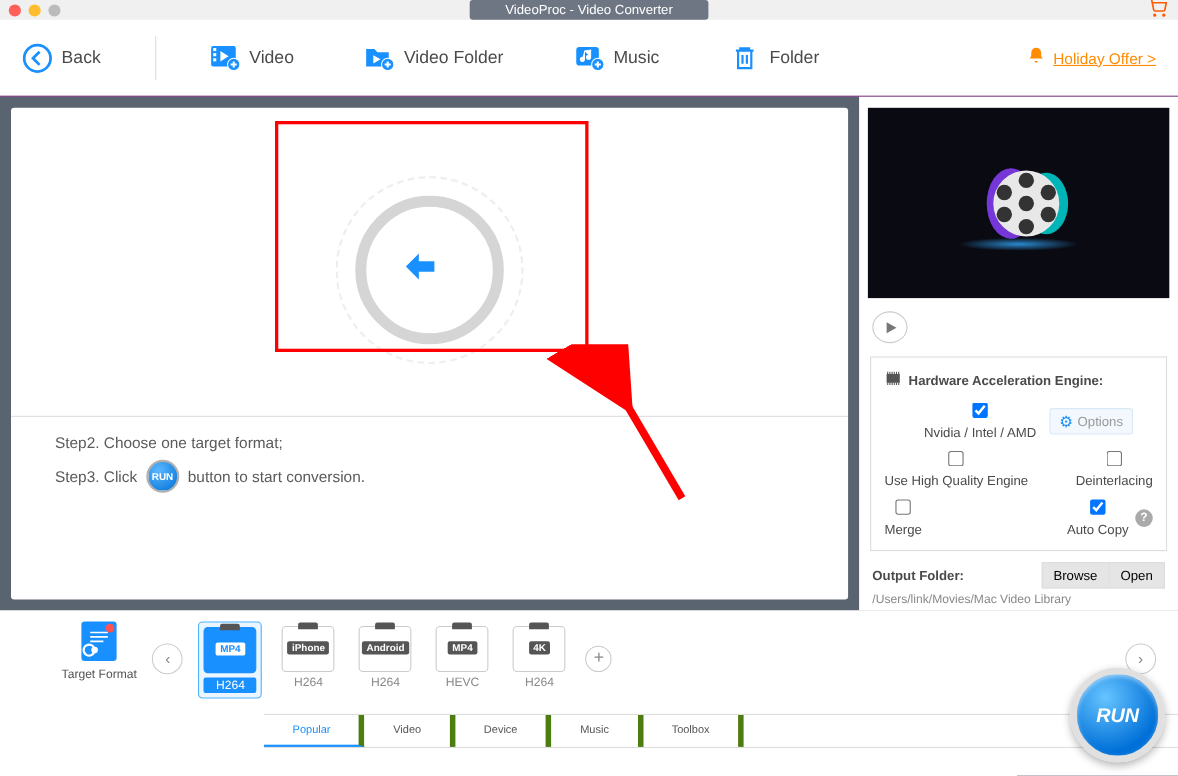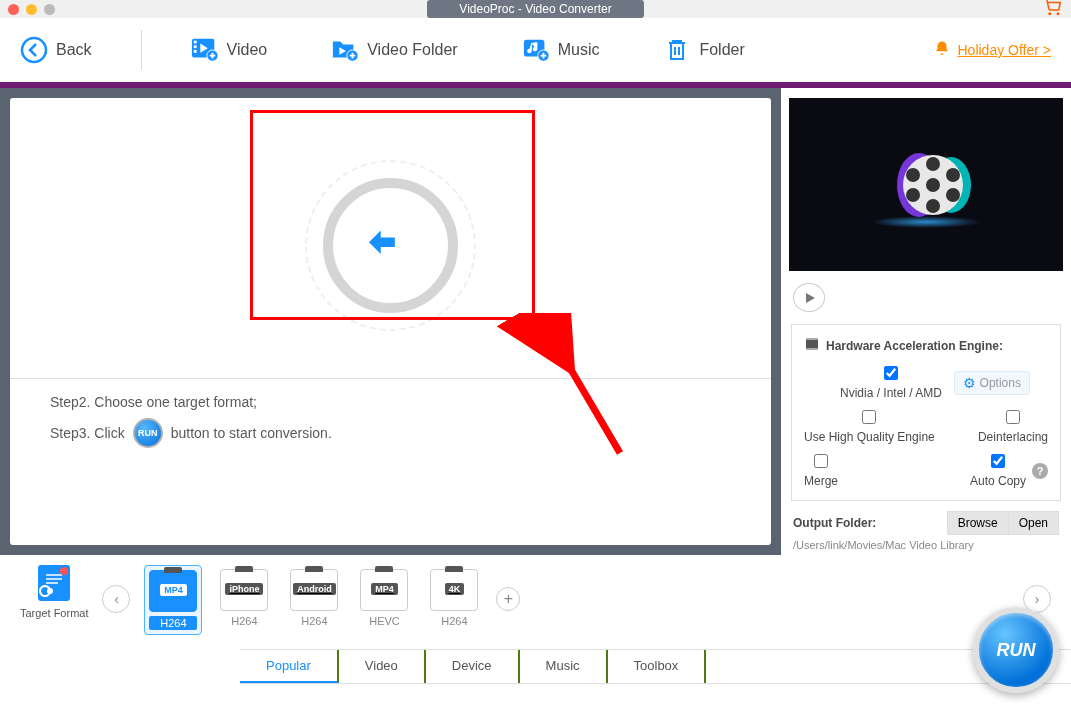--- a/index.html
+++ b/index.html
@@ -7,21 +7,21 @@
 
 .titlebar { height: 18px; background: #f0f0f0; position: relative; display: flex; align-items: center; }
 .traffic-lights { position: absolute; left: 8px; display: flex; gap: 7px; }
 .traffic-light { width: 11px; height: 11px; border-radius: 50%; }
 .traffic-light.red { background: #ff5f56; }
 .traffic-light.yellow { background: #ffbd2e; }
 .traffic-light.green { background: #bbb; }
 .title-badge { margin: 16px auto; background: #6e7684; color: #fff; padding: 2px 32px; font-size: 12px; border-radius: 3px; }
 .cart-icon { position: absolute; right: 10px; color: #ff5a00; font-size: 16px; }
 
-.toolbar { height: 70px; background: #fff; border-bottom: 6px solid #701a75; display: flex; align-items: center; padding: 0 20px; gap: 64px; }
+.toolbar { height: 70px; background: #fff; border-bottom: 1px solid #701a75; display: flex; align-items: center; padding: 0 20px; gap: 64px; }
 .toolbar-item { display: flex; align-items: center; gap: 8px; cursor: pointer; color: #4a4a4a; font-size: 16px; }
 .toolbar-icon { width: 28px; height: 28px; display: flex; align-items: center; justify-content: center; }
 .divider { width: 1px; height: 40px; background: #ddd; margin: 0 -15px; }
 .holiday-offer { margin-left: auto; display: flex; align-items: center; gap: 6px; color: #ff8c00; text-decoration: underline; font-size: 14px; }
 
 .main-area { display: flex; height: 467px; background: #5a6370; }
 .drop-zone-wrap { flex: 1; padding: 10px; }
 .drop-zone { background: #fff; height: 100%; border-radius: 3px; padding: 30px 40px; position: relative; }
 .red-box { position: absolute; border: 3px solid #ff0000; top: 12px; left: 240px; width: 285px; height: 210px; z-index: 5; }
 .drop-circle { width: 135px; height: 135px; border: 10px solid #d5d5d5; border-radius: 50%; margin: 50px auto 0; display: flex; align-items: center; justify-content: center; position: relative; }
@@ -52,37 +52,37 @@
 .help-q { width: 16px; height: 16px; border-radius: 50%; background: #aaa; color: #fff; font-size: 11px; display: inline-flex; align-items: center; justify-content: center; font-weight: bold; }
 
 .output-row { margin: 10px 12px 0; font-size: 12px; color: #4a4a4a; display: flex; align-items: center; }
 .output-row .label { font-weight: bold; flex: 1; }
 .browse-open { border: 1px solid #ddd; background: #e5e5e5; padding: 4px 10px; font-size: 12px; cursor: pointer; }
 .browse-open + .browse-open { border-left: none; }
 .output-path { margin: 4px 12px; font-size: 11px; color: #888; }
 
 .format-bar { height: 150px; background: #fff; position: relative; padding-top: 10px; }
 .format-row { display: flex; align-items: flex-start; padding: 0 20px; gap: 14px; }
-.target-format { text-align: center; font-size: 11px; color: #555; }
+.target-format { text-align: center; font-size: 11px; color: #555; margin-left: 36px; }
 .target-format .doc-icon { width: 32px; height: 36px; background: #1890ff; margin: 0 auto 6px; border-radius: 3px; position: relative; }
 .target-format .doc-icon::after { content: ''; position: absolute; right: 2px; top: 2px; width: 8px; height: 8px; background: #ff5252; border-radius: 50%; }
 .nav-arrow { width: 28px; height: 28px; border: 1px solid #ccc; border-radius: 50%; display: flex; align-items: center; justify-content: center; color: #888; cursor: pointer; margin-top: 20px; font-size: 14px; }
 .format-item { text-align: center; cursor: pointer; padding: 4px; }
 .format-item.selected { border: 1px solid #4db3ff; background: #eaf5ff; border-radius: 4px; }
-.format-icon { width: 48px; height: 42px; margin: 0 auto 4px; background: #fff; border: 1px solid #ccc; border-radius: 4px; position: relative; display: flex; flex-direction: column; align-items: center; justify-content: center; font-size: 9px; font-weight: bold; text-decoration: underline; }
+.format-icon { width: 48px; height: 42px; margin: 0 auto 4px; background: #fff; border: 1px solid #ccc; border-radius: 4px; position: relative; display: flex; flex-direction: column; align-items: center; justify-content: center; font-size: 9px; font-weight: bold; }
 .format-icon::before { content: ''; position: absolute; top: -4px; left: 50%; transform: translateX(-50%); width: 18px; height: 6px; background: #555; border-radius: 2px 2px 0 0; }
 .format-icon .top-lbl { background: #1890ff; color: #fff; padding: 1px 4px; border-radius: 2px; margin-bottom: 3px; }
 .format-item.selected .format-icon { background: #1890ff; color: #fff; border-color: #1890ff; }
 .format-item.selected .format-icon .top-lbl { background: #fff; color: #1890ff; }
 .codec-lbl { font-size: 11px; color: #888; margin-top: 2px; }
 .format-item.selected .codec-lbl { background: #1890ff; color: #fff; padding: 1px 6px; border-radius: 2px; }
 .plus-circle { width: 24px; height: 24px; border: 1px solid #ccc; border-radius: 50%; display: flex; align-items: center; justify-content: center; color: #888; margin-top: 22px; cursor: pointer; }
 
 .tabs-row { display: flex; border-top: 1px solid #ddd; border-bottom: 1px solid #ddd; margin-top: 14px; margin-left: 240px; }
-.tab { padding: 8px 26px; font-size: 13px; color: #555; border-right: 2px solid #4d7c0f; cursor: pointer; }
+.tab { padding: 8px 26px; font-size: 10px; color: #555; border-right: 5px solid #4d7c0f; cursor: pointer; }
 .tab.active { color: #1890ff; border-bottom: 2px solid #1890ff; }
 
 .run-big { position: absolute; right: 12px; bottom: 12px; width: 86px; height: 86px; border-radius: 50%; background: radial-gradient(circle at 35% 28%, #66c4ff, #0070d8 70%); border: 6px solid #e0e0e0; box-shadow: 0 3px 8px rgba(0,0,0,0.3), inset 0 2px 4px rgba(255,255,255,0.5); display: flex; align-items: center; justify-content: center; color: #fff; font-weight: bold; font-style: italic; font-size: 18px; cursor: pointer; }
 </style>
 </head>
 <body>
 
 <div class="titlebar">
   <div class="traffic-lights">
     <div class="traffic-light red"></div>

